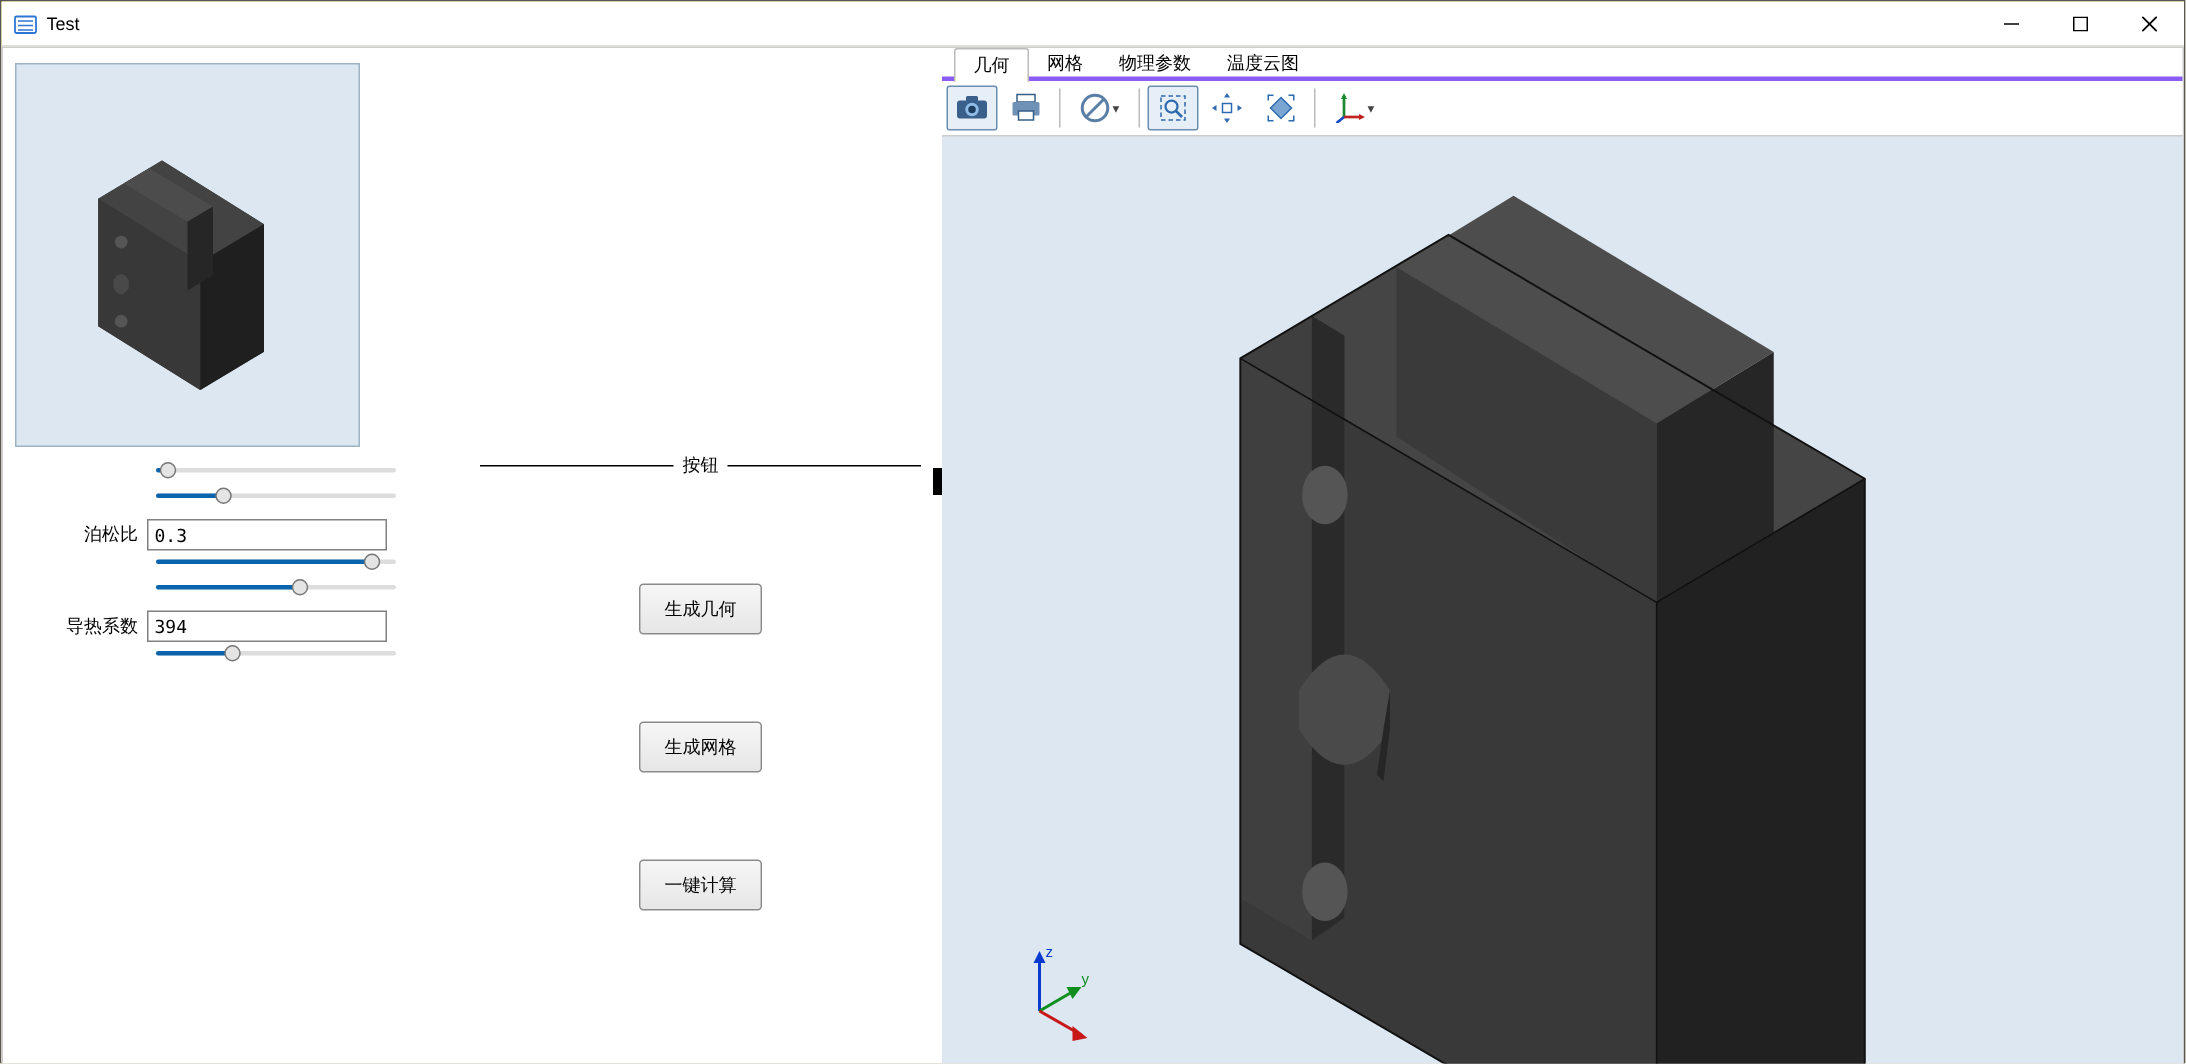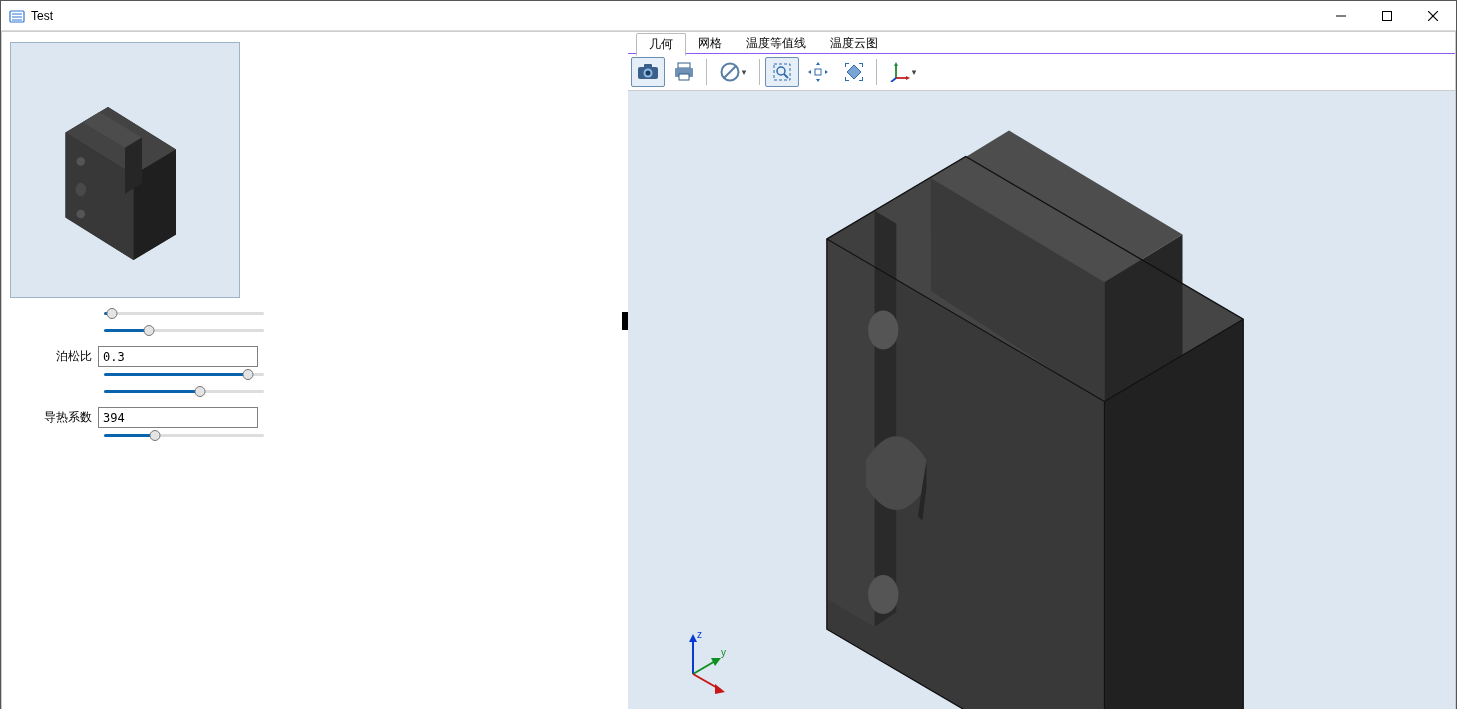--- a/index.html
+++ b/index.html
@@ -33,21 +33,21 @@
   .slider-fill { position:absolute; top:0; left:0; height:3px; background:#0a64ad; border-radius:2px; }
   .slider-thumb { position:absolute; top:-4px; width:11px; height:11px; border-radius:50%; background:#e4e4e4; border:1px solid #777; transform:translateX(-50%); }
   .buttons-col { display:flex; flex-direction:column; gap:58px; align-items:center; padding-top:60px;}
   .action-btn { width:82px; height:34px; background:linear-gradient(#f6f6f6,#e6e6e6); border:1px solid #8b8b8b; border-radius:3px; font-size:12px; cursor:pointer; }
 
   .left-lower { display:flex; }
   .left-lower .params-col { width:310px; }
   .left-lower .btn-col { flex:1; display:flex; flex-direction:column; align-items:center; }
 
   .right-panel { flex:1; border-left:0px solid #ccc; display:flex; flex-direction:column; }
-  .tabs { height:22px; display:flex; align-items:center; padding:2px 8px 0 8px; border-bottom:1px solid #8b5cf6; }
+  .tabs { height:22px; display:flex; align-items:center; padding:2px 8px 0 8px; border-bottom:3px solid #8b5cf6; }
   .tab { padding:2px 12px; font-size:12px; cursor:pointer; }
   .tab.active { border:1px solid #bbb; border-bottom:1px solid #fff; background:#fff; border-radius:2px 2px 0 0; position:relative; top:1px;}
   .toolbar { height:36px; display:flex; align-items:center; padding:2px 2px; background:#fff; gap:0px; }
   .tool { width:34px; height:30px; display:flex; align-items:center; justify-content:center; border-radius:2px; cursor:pointer; margin:0 1px;}
   .tool.framed { border:1px solid #6a8db3; background:#e6eef7; }
   .tool-sep { width:1px; height:26px; background:#bbb; margin:0 4px; }
   .tool svg { display:block; }
   .tool .drop { font-size:9px; margin-left:2px; color:#444;}
   .viewport { flex:1; background:#dce7f2; position:relative; overflow:hidden; border-top:1px solid #ccc;}
   .axis-triad { position:absolute; left:45px; bottom:25px; }
@@ -153,31 +153,43 @@
             <div class="slider-wrap">
               <div class="slider-track">
                   <div class="slider-fill" style="width:32%"></div>
                   <div class="slider-thumb" style="left:32%"></div>
                 </div>
             </div>
 
           </div>
         </div>
 
+        <div class="btn-col">
+          <div class="group-legend" style="width:100%; margin-top:4px;">
+            <div class="line" style="flex:1"></div>
+            <div class="txt">按钮</div>
+            <div class="line" style="flex:1"></div>
+          </div>
+          <div class="buttons-col">
+            <button class="action-btn">生成几何</button>
+            <button class="action-btn">生成网格</button>
+            <button class="action-btn">一键计算</button>
+          </div>
+        </div>
 
       </div>
     </div>
 
     <div style="width:6px;height:18px;background:#000;align-self:flex-start;margin-top:280px;"></div>
 
     <div class="right-panel">
       <div class="tabs">
         <div class="tab active">几何</div>
         <div class="tab">网格</div>
-        <div class="tab">温度等值线</div>
+        <div class="tab">物理参数</div>
         <div class="tab">温度云图</div>
       </div>
 
       <div class="toolbar">
         <div class="tool framed" title="screenshot">
           <span>
             <svg width="22" height="18" viewBox="0 0 22 18">
                 <rect x="1" y="4" width="20" height="12" rx="2" fill="#3a5f8a"></rect>
                 <rect x="7" y="1" width="8" height="4" rx="1" fill="#3a5f8a"></rect>
                 <circle cx="11" cy="10" r="4.5" fill="#8fbce8"></circle>

